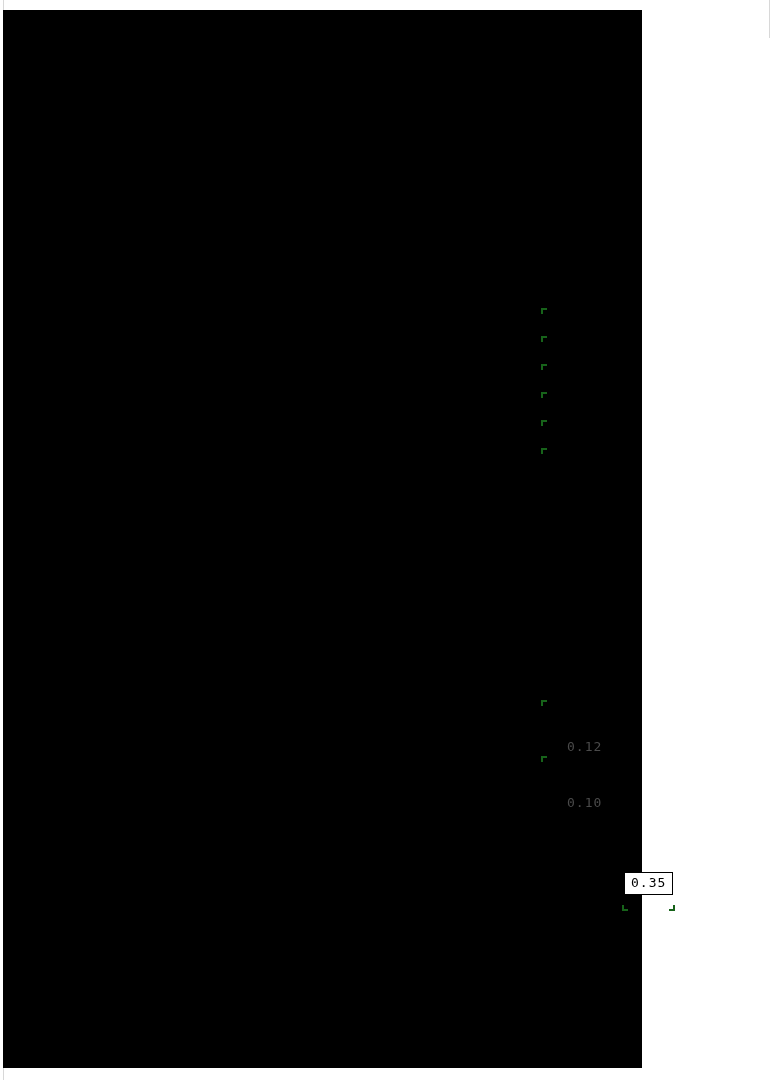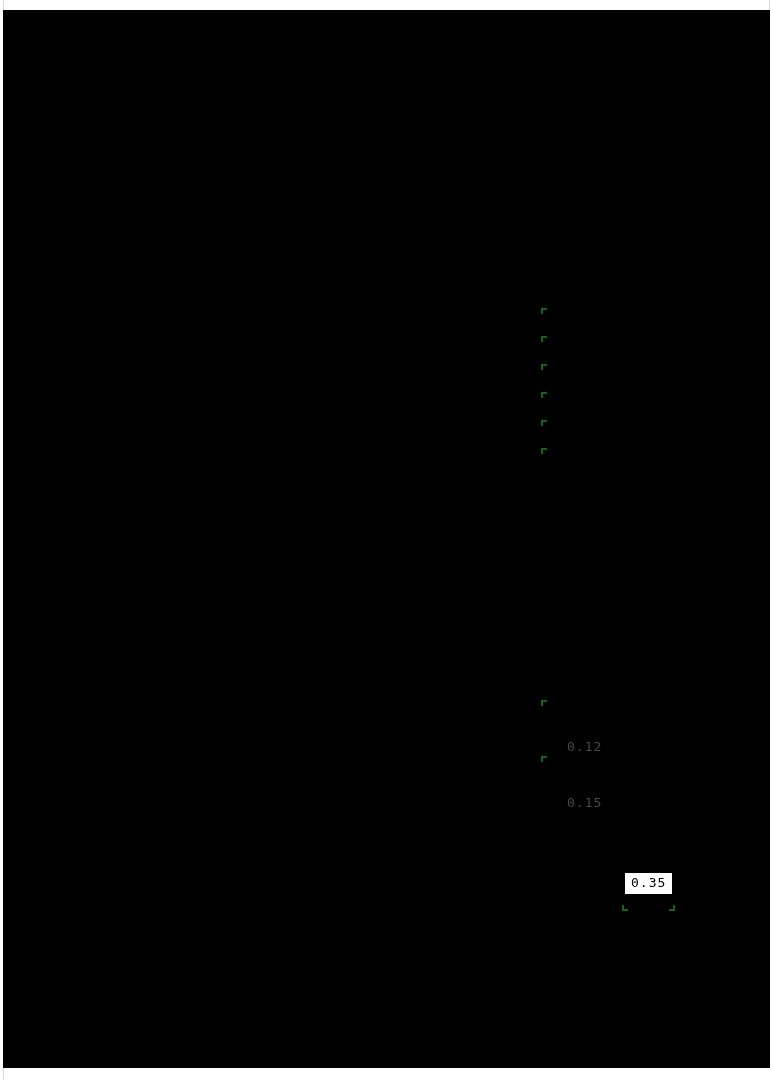--- a/index.html
+++ b/index.html
@@ -15,21 +15,21 @@
     width: 773px;
     height: 1080px;
     background: #ffffff;
     overflow: hidden;
   }
   
   #app-canvas {
     position: absolute;
     left: 3px;
     top: 10px;
-    width: 767px;
+    width: 639px;
     height: 1058px;
     background: #000000;
     box-sizing: border-box;
   }
   
   .frame-line-top {
     position: absolute;
     left: 0;
     top: 0;
     width: 773px;
@@ -159,21 +159,21 @@
     <div class="marker" style="left:538px; top:326px;"></div>
     <div class="marker" style="left:538px; top:354px;"></div>
     <div class="marker" style="left:538px; top:382px;"></div>
     <div class="marker" style="left:538px; top:410px;"></div>
     <div class="marker" style="left:538px; top:438px;"></div>
     <div class="marker" style="left:538px; top:690px;"></div>
     <div class="marker" style="left:538px; top:746px;"></div>
 
     <div class="dim-value" style="left:564px; top:729px;">0.12</div>
 
-    <div class="dim-value" style="left:564px; top:785px;">0.15</div>
+    <div class="dim-value" style="left:564px; top:785px;">0.10</div>
 
     <div class="value-field" style="left:621px; top:862px;text-align:right;">0.35</div>
 
     <div class="marker flip-v" style="left:619px; top:893px;"></div>
     <div class="marker flip-h flip-v" style="left:664px; top:893px;"></div>
 
   </div>
 </div>
 
 </body></html>

